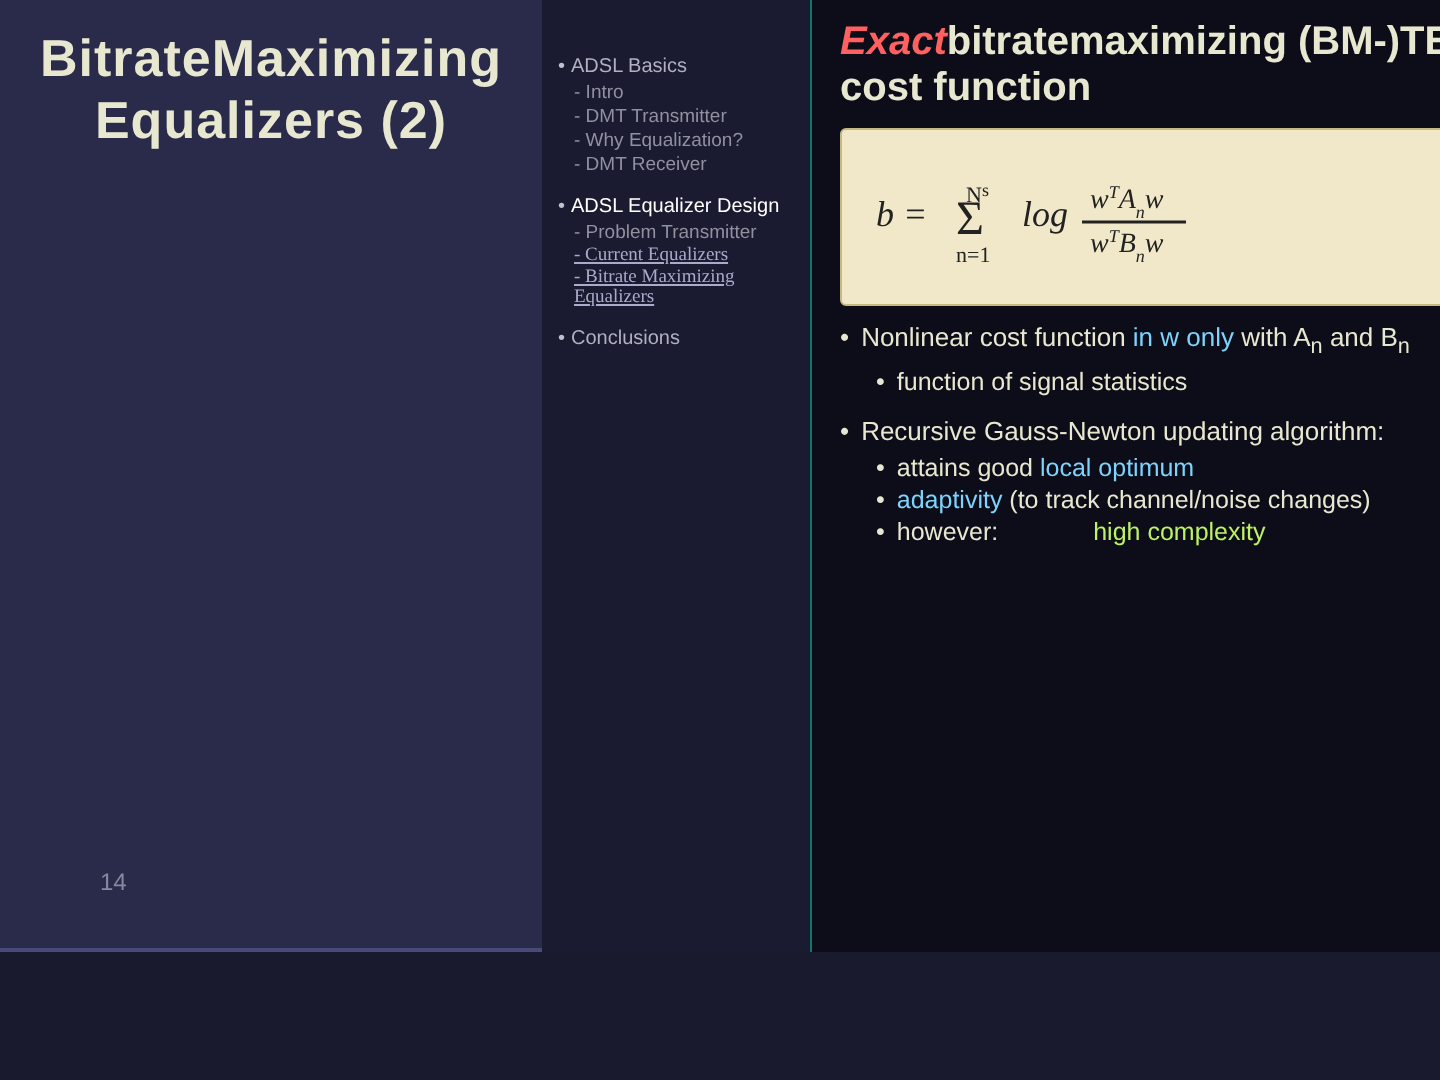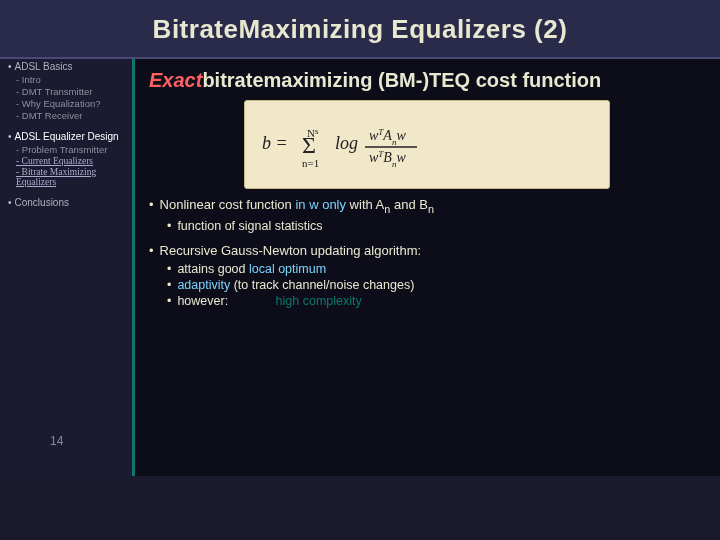--- a/index.html
+++ b/index.html
@@ -11,21 +11,21 @@
       font-family: Arial, sans-serif;
       overflow: hidden;
       position: relative;
     }
 
     .slide {
       width: 720px;
       height: 476px;
       background: #0d0d1a;
       display: flex;
-      flex-direction: column;
+      flex-direction: row;
       position: relative;
     }
 
     .title-bar {
       background: #2a2a4a;
       padding: 14px 20px 12px 20px;
       text-align: center;
       border-bottom: 2px solid #4a4a7a;
     }
 
@@ -38,22 +38,22 @@
     }
 
     .content-area {
       display: flex;
       flex: 1;
     }
 
     .sidebar {
       width: 135px;
       background: #1a1a30;
-      padding: 2px 8px;
-      border-right: 3px solid #0f766e;
+      padding: 28px 8px;
+      border-right: 1px solid #0f766e;
       font-size: 10px;
       color: #b0b0c0;
     }
 
     .sidebar-section {
       margin-bottom: 10px;
     }
 
     .sidebar-item {
       display: flex;
@@ -152,21 +152,21 @@
       content: '•';
       margin-right: 6px;
       flex-shrink: 0;
     }
 
     .highlight-orange {
       color: #7dd3fc;
     }
 
     .highlight-red {
-      color: #0f766e;
+      color: #bef264;
       padding-left: 44px;
     }
 
     .page-num {
       position: absolute;
       bottom: 28px;
       left: 50px;
       color: #8888a0;
       font-size: 12px;
     }

